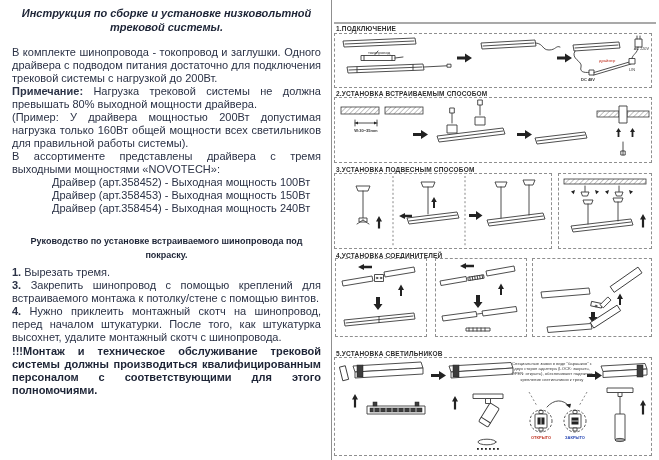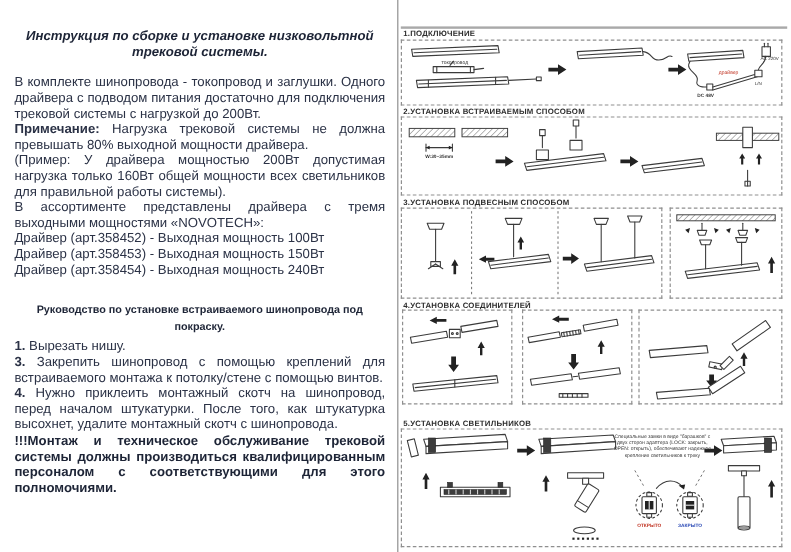--- a/index.html
+++ b/index.html
@@ -1,24 +1,24 @@
 <!DOCTYPE html>
 <html lang="ru"><head>
 <meta charset="utf-8">
 <style>
   html,body{margin:0;padding:0;background:#fff;}
   .page{position:relative;width:659px;height:460px;background:#fff;overflow:hidden;
         font-family:"Liberation Sans","DejaVu Sans",sans-serif;color:#2b3246;
         border-bottom:2px solid #b9b9b9;}
   
-  .left-col{position:absolute;left:0;top:0;width:331px;height:460px;padding:23px 10px 0 12px;box-sizing:border-box;}
+  .left-col{position:absolute;left:0;top:0;width:331px;height:460px;padding:6px 10px 0 12px;box-sizing:border-box;}
   .left-col h1{font-size:11px;line-height:14px;font-weight:bold;font-style:italic;text-align:center;
                margin:0 6px 12px 6px;color:#1d2436;}
   .left-col p{margin:0;font-size:11px;line-height:13px;text-align:justify;}
-  .left-col p.nojust{text-align:left;}
+  .left-col p.nojust{text-align:left;margin-left:40px;}
   .bi{font-weight:bold;}
   .left-col h2{font-size:9px;line-height:13.5px;font-weight:bold;text-align:center;margin:20px 10px 4px 10px;color:#1d2436;}
   .step b{font-weight:bold;}
   .warning{font-weight:bold;text-align:left;margin-top:1px !important;color:#1d2436;}
   
   .divider-v{position:absolute;left:331px;top:0;width:1px;height:460px;background:#8f8f8f;}
   
   .right-col{position:absolute;left:332px;top:0;width:327px;height:460px;}
   .top-rule{position:absolute;left:2px;top:22px;width:322px;height:2px;background:#a9a9a9;}
   .sec-title{position:absolute;left:4px;font-size:6.5px;font-weight:bold;color:#2e2e2e;letter-spacing:0.2px;white-space:nowrap;}
@@ -43,21 +43,21 @@
   <div class="left-col">
     <h1>Инструкция по сборке и установке низковольтной трековой системы.</h1>
     <p>В комплекте шинопровода - токопровод и заглушки. Одного драйвера с подводом питания достаточно для подключения трековой системы с нагрузкой до 200Вт.</p>
     <p><b class="bi">Примечание:</b><span> Нагрузка трековой системы не должна превышать 80% выходной мощности драйвера.</span></p>
     <p>(Пример: У драйвера мощностью 200Вт допустимая нагрузка только 160Вт общей мощности всех светильников для правильной работы системы).</p>
     <p>В ассортименте представлены драйвера с тремя выходными мощностями «NOVOTECH»:</p>
     <p class="nojust">Драйвер (арт.358452) - Выходная мощность 100Вт</p>
     <p class="nojust">Драйвер (арт.358453) - Выходная мощность 150Вт</p>
     <p class="nojust">Драйвер (арт.358454) - Выходная мощность 240Вт</p>
     <h2>Руководство по установке встраиваемого шинопровода под покраску.</h2>
-    <p class="step"><b>1.</b><span> Вырезать нишу.</span></p>
+    <p class="step"><b>1.</b><span> Вырезать тремя.</span></p>
     <p class="step"><b>3.</b><span> Закрепить шинопровод с помощью креплений для встраиваемого монтажа к потолку/стене с помощью винтов.</span></p>
     <p class="step"><b>4.</b><span> Нужно приклеить монтажный скотч на шинопровод, перед началом штукатурки. После того, как штукатурка высохнет, удалите монтажный скотч с шинопровода.</span></p>
     <p class="warning">!!!Монтаж и техническое обслуживание трековой системы должны производиться квалифицированным персоналом с соответствующими для этого полномочиями.</p>
   </div>
 
   <div class="divider-v"></div>
 
   <div class="right-col">
     <div class="top-rule"></div>
 

